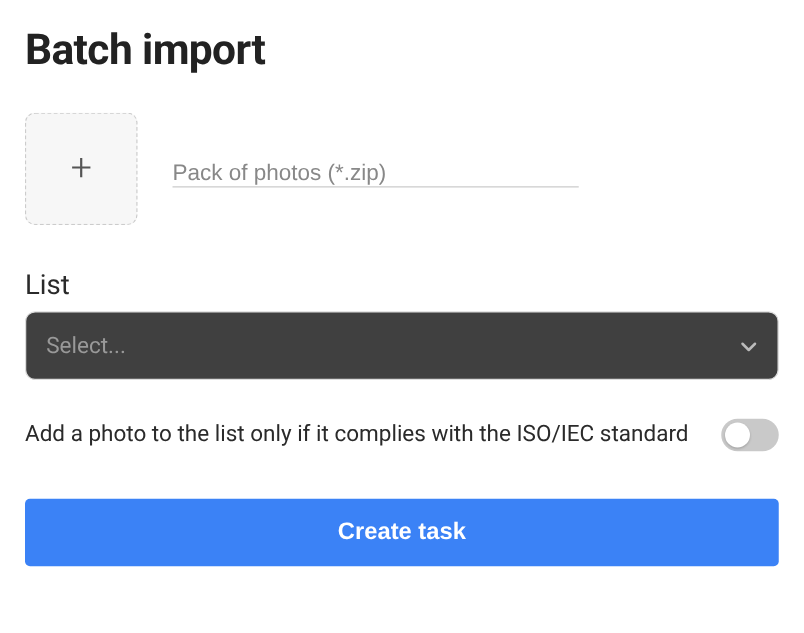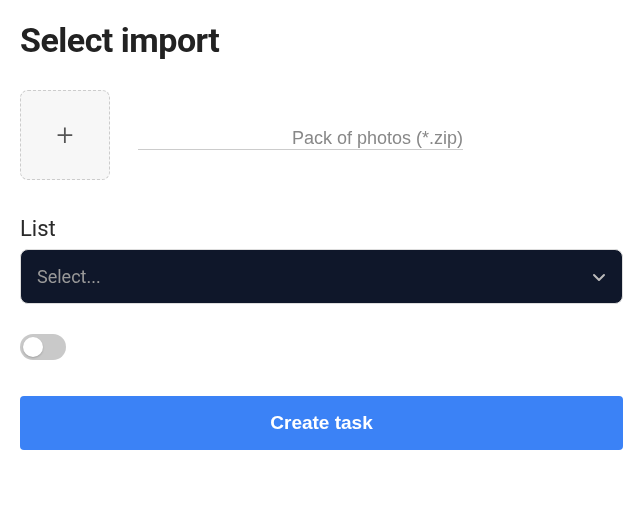--- a/index.html
+++ b/index.html
@@ -47,21 +47,20 @@
     }
     .upload-field input {
       width: 100%;
       border: none;
       border-bottom: 1px solid #ccc;
       font-size: 18px;
       padding: 8px 0 0 0;
       color: #333;
       background: transparent;
       outline: none;
-      text-align: right;
     }
     .upload-field input::placeholder {
       color: #888;
     }
     .form-label {
       font-size: 22px;
       color: #2a2a2a;
       margin-bottom: 8px;
       display: block;
     }
@@ -69,21 +68,21 @@
       position: relative;
       margin-bottom: 30px;
     }
     .select-box {
       width: 100%;
       border: 1px solid #ddd;
       border-radius: 8px;
       padding: 16px 40px 16px 16px;
       font-size: 18px;
       color: #999;
-      background: #0f172a;
+      background: #404040;
       cursor: pointer;
       display: flex;
       align-items: center;
       justify-content: space-between;
     }
     .chevron {
       position: absolute;
       right: 16px;
       top: 50%;
       transform: translateY(-50%);
@@ -135,21 +134,21 @@
       font-weight: 700;
       cursor: pointer;
       text-align: center;
     }
   </style>
 </head>
 <body>
 
 
 
-<h1 class="page-title">Select import</h1>
+<h1 class="page-title">Batch import</h1>
 
 <div class="upload-row">
   <div class="upload-box">
     <span class="plus">+</span>
   </div>
   <div class="upload-field">
     <input type="text" placeholder="Pack of photos (*.zip)" style="">
   </div>
 </div>
 
@@ -159,20 +158,21 @@
     <span>Select...</span>
   </div>
   <span class="chevron">
     <svg viewBox="0 0 16 16" fill="none" stroke="#bbb" stroke-width="2" stroke-linecap="round" stroke-linejoin="round">
       <polyline points="3,6 8,11 13,6"></polyline>
     </svg>
   </span>
 </div>
 
 <div class="toggle-row">
+  <div class="toggle-label">Add a photo to the list only if it complies with the ISO/IEC standard</div>
   <div class="toggle">
     <div class="toggle-knob"></div>
   </div>
 </div>
 
 <button class="primary-btn">Create task</button>
 
 
 
 

